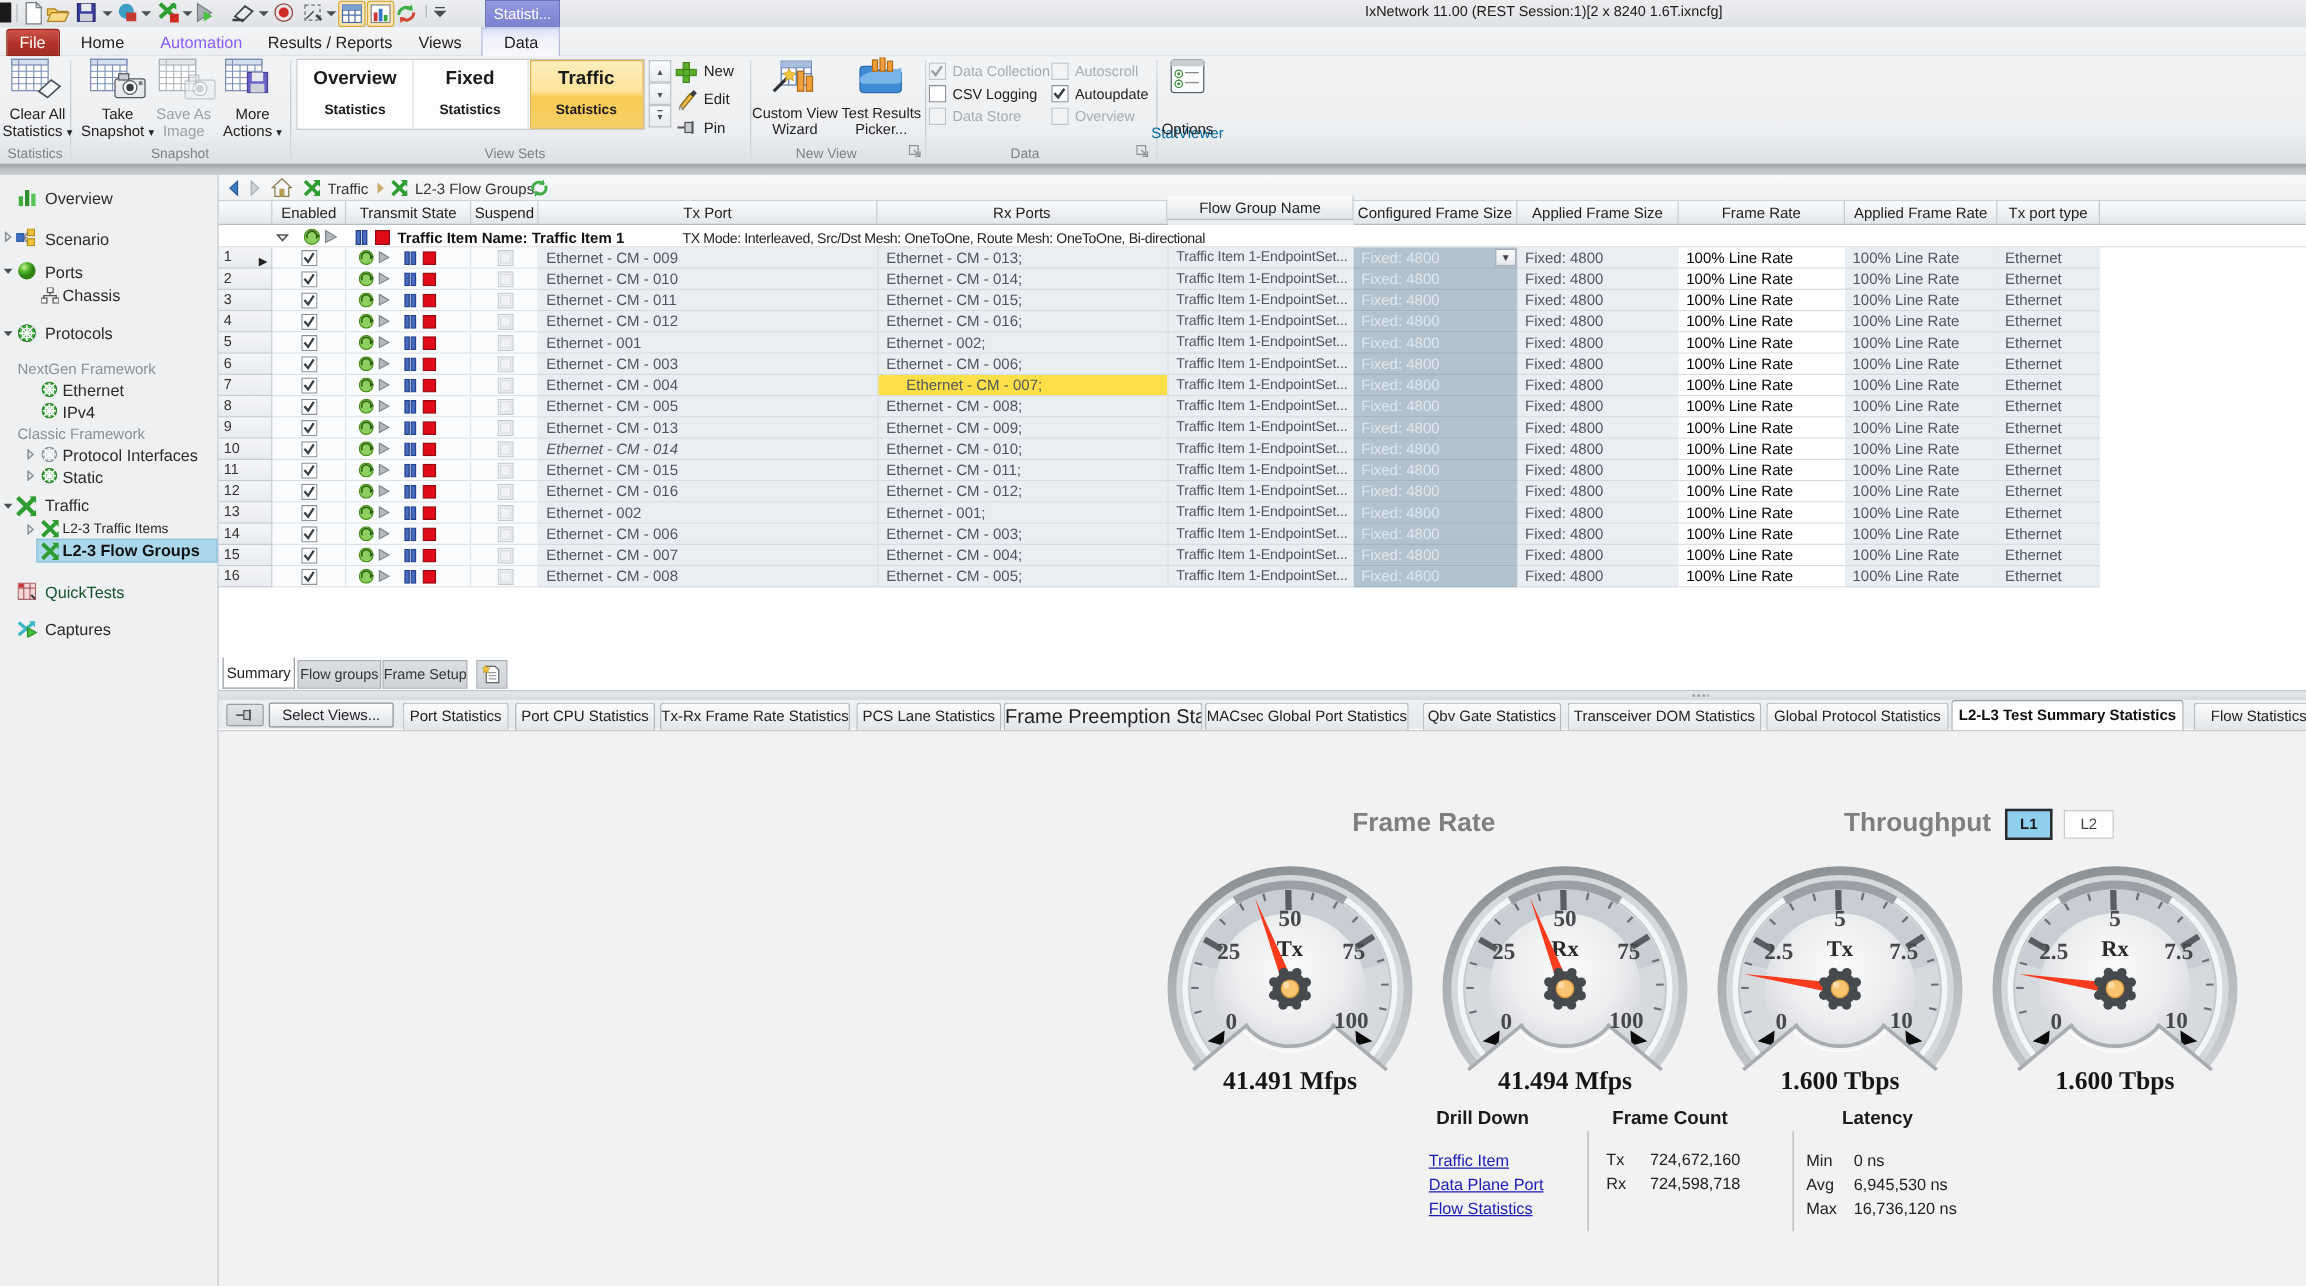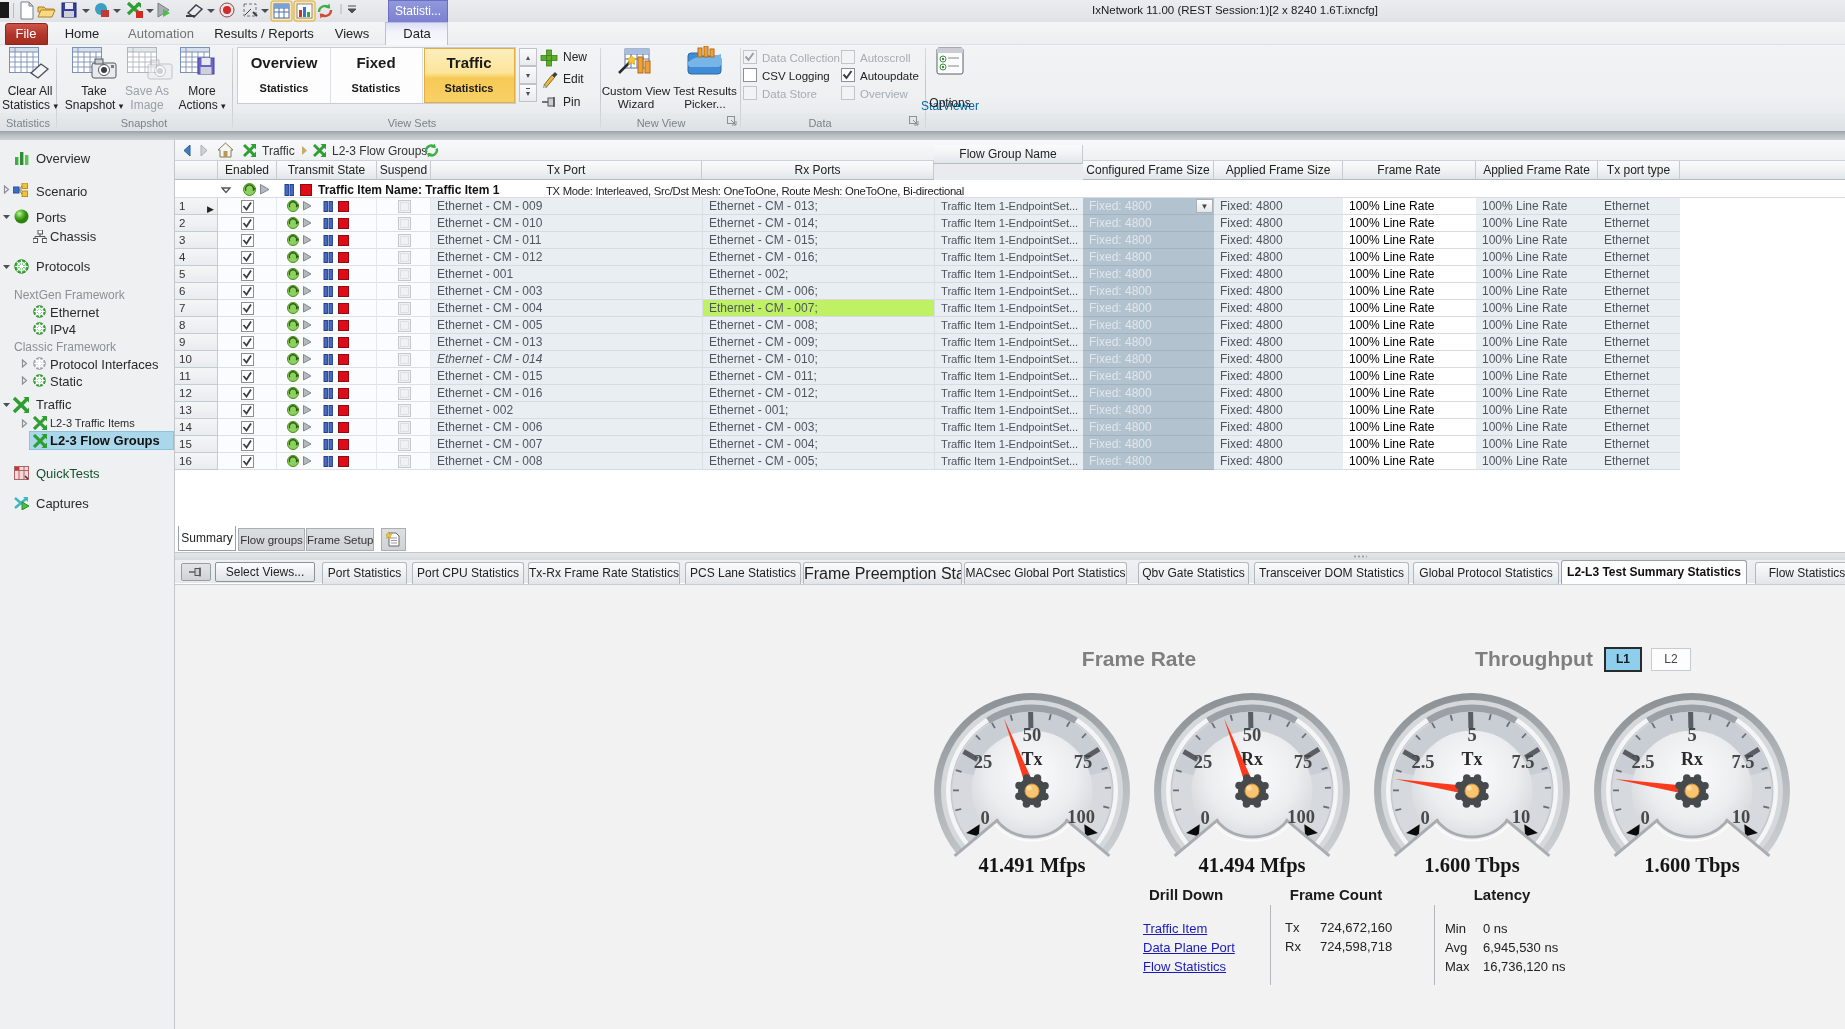--- a/index.html
+++ b/index.html
@@ -76,21 +76,21 @@
       <path d="M341 4v10" stroke="#b0b5ba"></path>
       <path d="M348 6h8M348 9l4 4 4-4z" fill="#4a4f55" stroke="#4a4f55"></path>
     </svg>
     <div style="position:absolute;left:388px;top:0px;width:60px;height:22px;background:linear-gradient(#9298dd,#7b81cf);border:1px solid #6a70bf;border-bottom:none;"></div>
     <div style="position:absolute;left:418px;top:5px;transform:translateX(-50%);font-size:12px;color:#fff;font-weight:normal;white-space:nowrap;line-height:1.1;">Statisti...</div>
     <div style="position:absolute;left:1092px;top:4px;font-size:11.5px;color:#1a1a1a;font-weight:normal;white-space:nowrap;line-height:1.1;">IxNetwork 11.00 (REST Session:1)[2 x 8240 1.6T.ixncfg]</div>
     <div style="position:absolute;left:0px;top:22px;width:1845px;height:23px;background:linear-gradient(#f4f5f6,#eceef0);border-bottom:1px solid #dfe2e5;"></div>
     <div style="position:absolute;left:5px;top:23px;width:43px;height:22px;background:linear-gradient(#cd5348,#b03328 55%,#a52d22);border-radius:3px 3px 0 0;border:1px solid #8e241b;"></div>
     <div style="position:absolute;left:26px;top:27px;transform:translateX(-50%);font-size:13px;color:#fff;font-weight:normal;white-space:nowrap;line-height:1.1;">File</div>
     <div style="position:absolute;left:82px;top:27px;transform:translateX(-50%);font-size:13px;color:#222;font-weight:normal;white-space:nowrap;line-height:1.1;">Home</div>
-    <div style="position:absolute;left:161px;top:27px;transform:translateX(-50%);font-size:13px;color:#737373;font-weight:normal;white-space:nowrap;line-height:1.1;">Automation</div>
+    <div style="position:absolute;left:161px;top:27px;transform:translateX(-50%);font-size:13px;color:#8b5cf6;font-weight:normal;white-space:nowrap;line-height:1.1;">Automation</div>
     <div style="position:absolute;left:264px;top:27px;transform:translateX(-50%);font-size:13px;color:#222;font-weight:normal;white-space:nowrap;line-height:1.1;">Results / Reports</div>
     <div style="position:absolute;left:352px;top:27px;transform:translateX(-50%);font-size:13px;color:#222;font-weight:normal;white-space:nowrap;line-height:1.1;">Views</div>
     <div style="position:absolute;left:385px;top:22px;width:63px;height:23px;background:linear-gradient(#dcdef6,#f2f3fb 40%,#f8f9fc);border:1px solid #b9bde4;border-bottom:none;"></div>
     <div style="position:absolute;left:417px;top:27px;transform:translateX(-50%);font-size:13px;color:#222;font-weight:normal;white-space:nowrap;line-height:1.1;">Data</div>
     <div style="position:absolute;left:0px;top:45px;width:1845px;height:86px;background:linear-gradient(#f2f3f5,#eef0f2 60%,#e4e7ea);"></div>
     <div style="position:absolute;left:0px;top:113px;width:1845px;height:18px;background:linear-gradient(#e7eaed,#dde1e4);"></div>
     <div style="position:absolute;left:56px;top:48px;width:1px;height:80px;background:linear-gradient(#d8dbde,#c2c6ca,#d8dbde);"></div>
     <div style="position:absolute;left:232px;top:48px;width:1px;height:80px;background:linear-gradient(#d8dbde,#c2c6ca,#d8dbde);"></div>
     <div style="position:absolute;left:600px;top:48px;width:1px;height:80px;background:linear-gradient(#d8dbde,#c2c6ca,#d8dbde);"></div>
     <div style="position:absolute;left:740px;top:48px;width:1px;height:80px;background:linear-gradient(#d8dbde,#c2c6ca,#d8dbde);"></div>
@@ -410,21 +410,21 @@
       <path d="M2.5 9.5 a5 5 0 0 1 8.5-5 M12.5 5.5 a5 5 0 0 1 -8.5 5" fill="none" stroke="#3fae46" stroke-width="2.4"></path>
       <path d="M11 0.5 l0.5 4.5 -4.5-0.5z" fill="#3fae46"></path>
       <path d="M4 14.5 l-0.5-4.5 4.5 0.5z" fill="#3fae46"></path>
     </svg>
     <div style="position:absolute;left:175px;top:161px;width:43px;height:19px;background:linear-gradient(#fafbfc,#eff1f3 55%,#e2e6ea);border-right:1px solid #c6cbd1;border-bottom:1px solid #b6bcc2;text-align:center;font-size:12px;color:#222;line-height:18px;overflow:hidden;"></div>
     <div style="position:absolute;left:218px;top:161px;width:59px;height:19px;background:linear-gradient(#fafbfc,#eff1f3 55%,#e2e6ea);border-right:1px solid #c6cbd1;border-bottom:1px solid #b6bcc2;text-align:center;font-size:12px;color:#222;line-height:18px;overflow:hidden;">Enabled</div>
     <div style="position:absolute;left:277px;top:161px;width:100px;height:19px;background:linear-gradient(#fafbfc,#eff1f3 55%,#e2e6ea);border-right:1px solid #c6cbd1;border-bottom:1px solid #b6bcc2;text-align:center;font-size:12px;color:#222;line-height:18px;overflow:hidden;">Transmit State</div>
     <div style="position:absolute;left:377px;top:161px;width:54px;height:19px;background:linear-gradient(#fafbfc,#eff1f3 55%,#e2e6ea);border-right:1px solid #c6cbd1;border-bottom:1px solid #b6bcc2;text-align:center;font-size:12px;color:#222;line-height:18px;overflow:hidden;">Suspend</div>
     <div style="position:absolute;left:431px;top:161px;width:271px;height:19px;background:linear-gradient(#fafbfc,#eff1f3 55%,#e2e6ea);border-right:1px solid #c6cbd1;border-bottom:1px solid #b6bcc2;text-align:center;font-size:12px;color:#222;line-height:18px;overflow:hidden;">Tx Port</div>
     <div style="position:absolute;left:702px;top:161px;width:232px;height:19px;background:linear-gradient(#fafbfc,#eff1f3 55%,#e2e6ea);border-right:1px solid #c6cbd1;border-bottom:1px solid #b6bcc2;text-align:center;font-size:12px;color:#222;line-height:18px;overflow:hidden;">Rx Ports</div>
-    <div style="position:absolute;left:934px;top:145px;width:149px;height:19px;background:linear-gradient(#fafbfc,#eff1f3 55%,#e2e6ea);border-right:1px solid #c6cbd1;border-bottom:1px solid #b6bcc2;text-align:center;font-size:12px;color:#222;line-height:18px;overflow:hidden;">Flow Group Name</div>
+    <div style="position:absolute;left:934px;top:157px;width:149px;height:19px;background:linear-gradient(#fafbfc,#eff1f3 55%,#e2e6ea);border-right:1px solid #c6cbd1;border-bottom:1px solid #b6bcc2;text-align:center;font-size:12px;color:#222;line-height:18px;overflow:hidden;">Flow Group Name</div>
     <div style="position:absolute;left:1083px;top:161px;width:131px;height:19px;background:linear-gradient(#fafbfc,#eff1f3 55%,#e2e6ea);border-right:1px solid #c6cbd1;border-bottom:1px solid #b6bcc2;text-align:center;font-size:12px;color:#222;line-height:18px;overflow:hidden;">Configured Frame Size</div>
     <div style="position:absolute;left:1214px;top:161px;width:129px;height:19px;background:linear-gradient(#fafbfc,#eff1f3 55%,#e2e6ea);border-right:1px solid #c6cbd1;border-bottom:1px solid #b6bcc2;text-align:center;font-size:12px;color:#222;line-height:18px;overflow:hidden;">Applied Frame Size</div>
     <div style="position:absolute;left:1343px;top:161px;width:133px;height:19px;background:linear-gradient(#fafbfc,#eff1f3 55%,#e2e6ea);border-right:1px solid #c6cbd1;border-bottom:1px solid #b6bcc2;text-align:center;font-size:12px;color:#222;line-height:18px;overflow:hidden;">Frame Rate</div>
     <div style="position:absolute;left:1476px;top:161px;width:122px;height:19px;background:linear-gradient(#fafbfc,#eff1f3 55%,#e2e6ea);border-right:1px solid #c6cbd1;border-bottom:1px solid #b6bcc2;text-align:center;font-size:12px;color:#222;line-height:18px;overflow:hidden;">Applied Frame Rate</div>
     <div style="position:absolute;left:1598px;top:161px;width:82px;height:19px;background:linear-gradient(#fafbfc,#eff1f3 55%,#e2e6ea);border-right:1px solid #c6cbd1;border-bottom:1px solid #b6bcc2;text-align:center;font-size:12px;color:#222;line-height:18px;overflow:hidden;">Tx port type</div>
     <div style="position:absolute;left:1680px;top:161px;width:165px;height:19px;background:linear-gradient(#fafbfc,#eff1f3 55%,#e2e6ea);border-bottom:1px solid #b6bcc2;"></div>
     <div style="position:absolute;left:175px;top:180px;width:1670px;height:18px;background:#fff;border-bottom:1px solid #d8dce0;"></div>
     <svg style="position:absolute;left:221px;top:186px;" width="10" height="9" viewBox="0 0 10 9">
       <path d="M1 2l4 4.5L9 2z" fill="none" stroke="#555" stroke-width="1.3"></path>
     </svg>
@@ -689,21 +689,21 @@
       <rect x="6" y="0.5" width="3.4" height="10" fill="#4a6cc0" stroke="#23418e"></rect>
     </svg>
     <svg style="position:absolute;left:338px;top:303px;" width="11" height="11" viewBox="0 0 11 11">
       <rect x="0.5" y="0.5" width="10" height="10" fill="#e00b18" stroke="#8e0b12"></rect>
     </svg>
     <svg style="position:absolute;left:398px;top:302px;" width="13" height="13" viewBox="0 0 13 13">
       <rect x="0.5" y="0.5" width="12" height="12" fill="#f0f1f3" stroke="#c3c8cd"></rect>
       <rect x="2.5" y="2.5" width="8" height="8" fill="none" stroke="#dde0e3"></rect>
     </svg>
     <div style="position:absolute;left:431px;top:300px;width:271px;height:17px;background:#e9eef3;border-bottom:1px solid #d8dce0;font-size:12px;color:#4f555c;line-height:16px;padding-left:6px;">Ethernet - CM - 004</div>
-    <div style="position:absolute;left:702px;top:300px;width:232px;height:17px;background:#bef264;border-bottom:1px solid #d8dce0;border-left:1px solid #dbe0e5;font-size:12px;color:#4f555c;line-height:16px;padding-left:6px;">Ethernet - CM - 007;</div>
+    <div style="position:absolute;left:702px;top:300px;width:232px;height:17px;background:#fde047;border-bottom:1px solid #d8dce0;border-left:1px solid #dbe0e5;font-size:12px;color:#4f555c;line-height:16px;padding-left:22px;">Ethernet - CM - 007;</div>
     <div style="position:absolute;left:934px;top:300px;width:149px;height:17px;background:#e9eef3;border-bottom:1px solid #d8dce0;border-left:1px solid #dbe0e5;font-size:11.3px;color:#4f555c;line-height:16px;padding-left:6px;white-space:nowrap;overflow:hidden;letter-spacing:-0.1px">Traffic Item 1-EndpointSet...</div>
     <div style="position:absolute;left:1083px;top:300px;width:131px;height:17px;background:#b3c2cf;border-bottom:1px solid #a3b2bf;font-size:12px;color:#dfe7ed;line-height:16px;padding-left:6px;">Fixed: 4800</div>
     <div style="position:absolute;left:1214px;top:300px;width:129px;height:17px;background:#e9eef3;border-bottom:1px solid #d8dce0;font-size:12px;color:#4f555c;line-height:16px;padding-left:6px;">Fixed: 4800</div>
     <div style="position:absolute;left:1343px;top:300px;width:133px;height:17px;background:#fff;border-bottom:1px solid #d8dce0;font-size:12px;color:#000;line-height:16px;padding-left:6px;">100% Line Rate</div>
     <div style="position:absolute;left:1476px;top:300px;width:122px;height:17px;background:#e9eef3;border-bottom:1px solid #d8dce0;font-size:12px;color:#4f555c;line-height:16px;padding-left:6px;">100% Line Rate</div>
     <div style="position:absolute;left:1598px;top:300px;width:82px;height:17px;background:#e9eef3;border-bottom:1px solid #d8dce0;font-size:12px;color:#4f555c;line-height:16px;padding-left:6px;">Ethernet</div>
     <div style="position:absolute;left:1680px;top:300px;width:165px;height:17px;background:#fff;"></div>
     <div style="position:absolute;left:175px;top:317px;width:43px;height:17px;background:linear-gradient(#f4f5f7,#e9ecef);border-right:1px solid #c6cbd1;border-bottom:1px solid #c6cbd1;font-size:11.5px;color:#333;padding-left:4px;line-height:16px;">8</div>
     <div style="position:absolute;left:218px;top:317px;width:213px;height:17px;background:#fbfcfd;border-bottom:1px solid #dde1e5;"></div>
     <div style="position:absolute;left:276px;top:317px;width:1px;height:17px;background:#e4e8ec;"></div>

